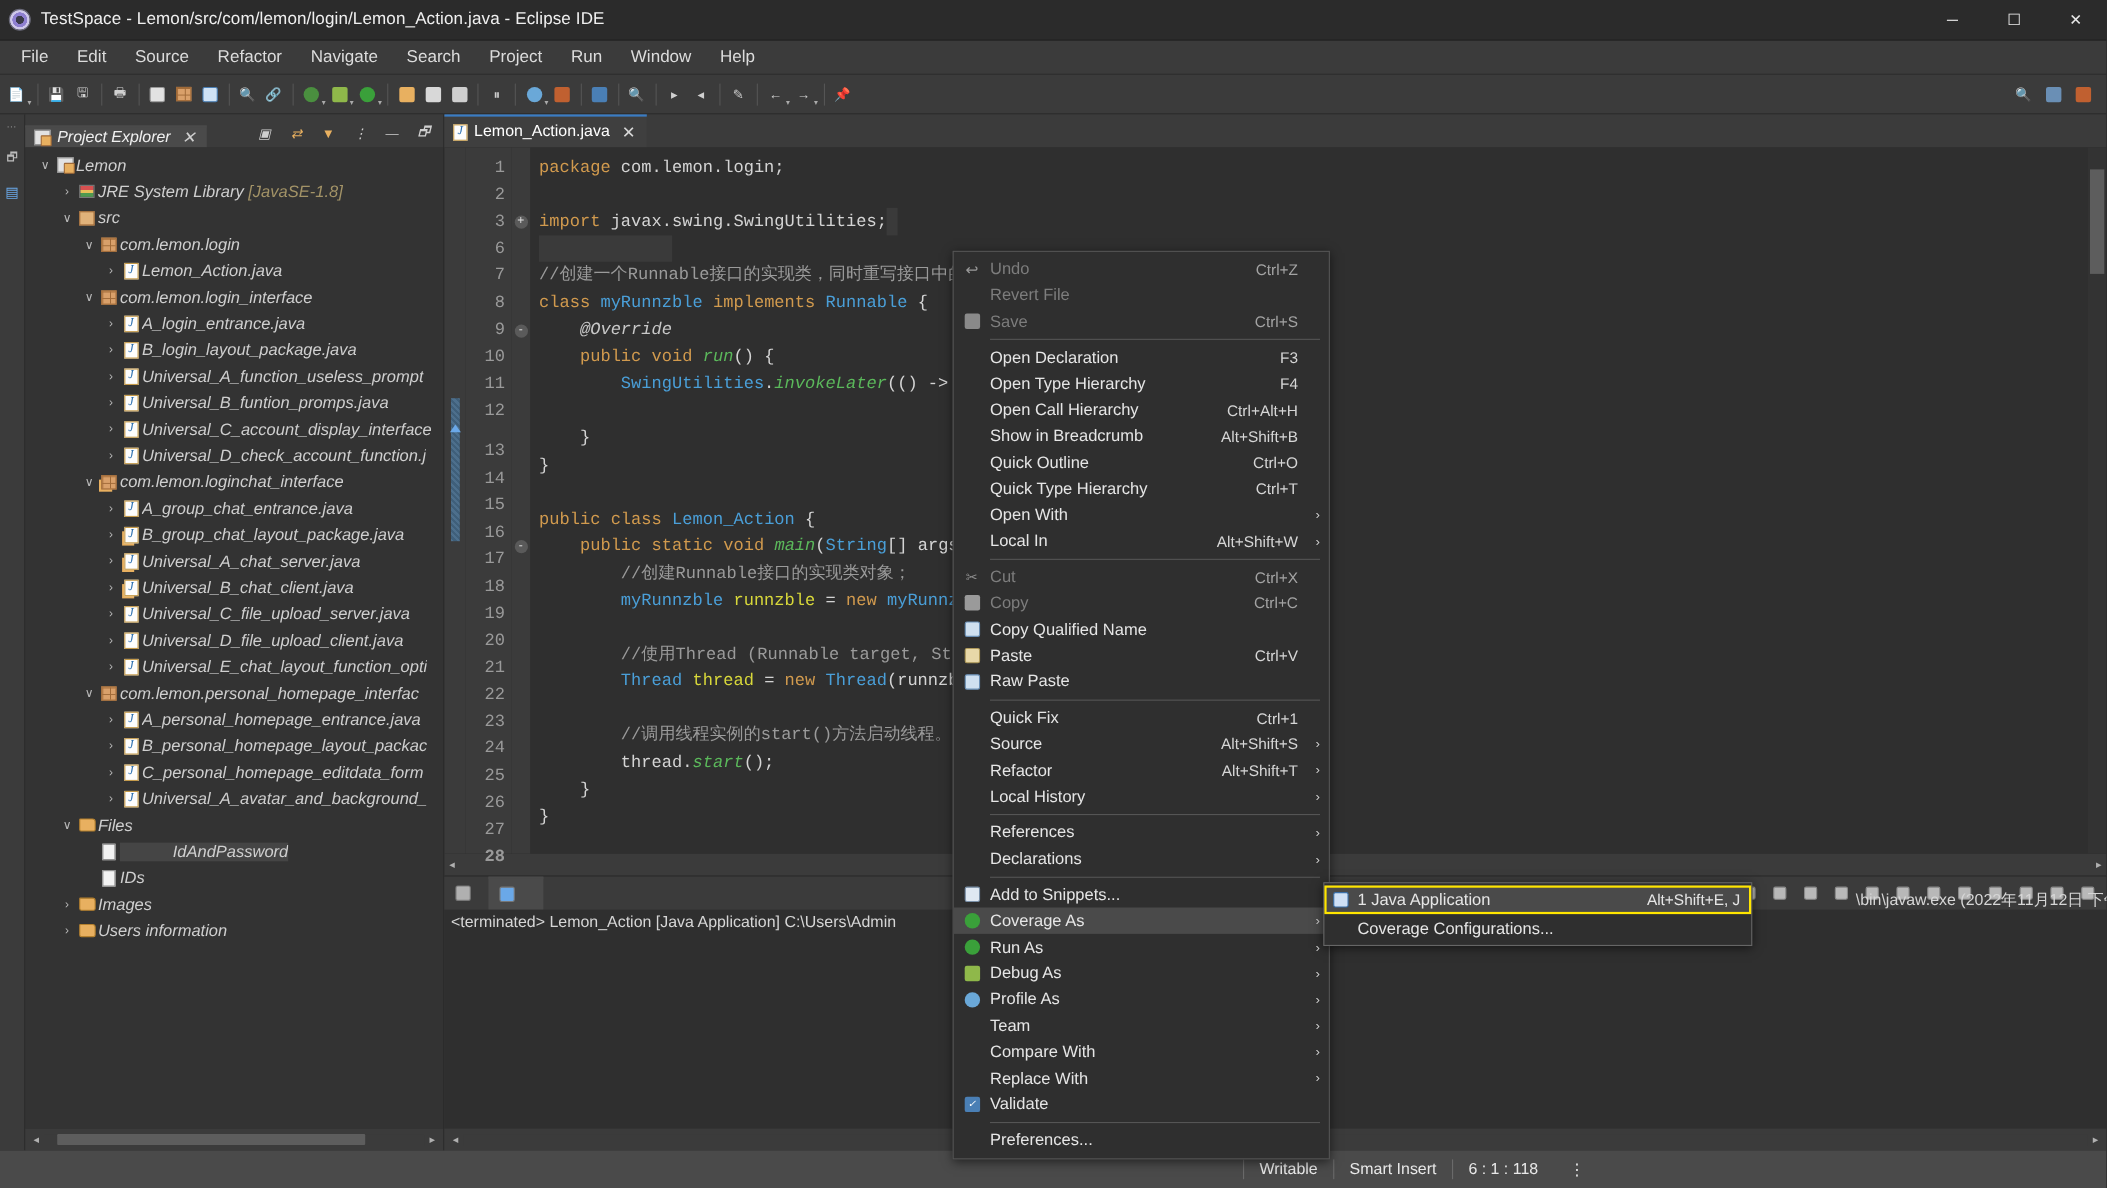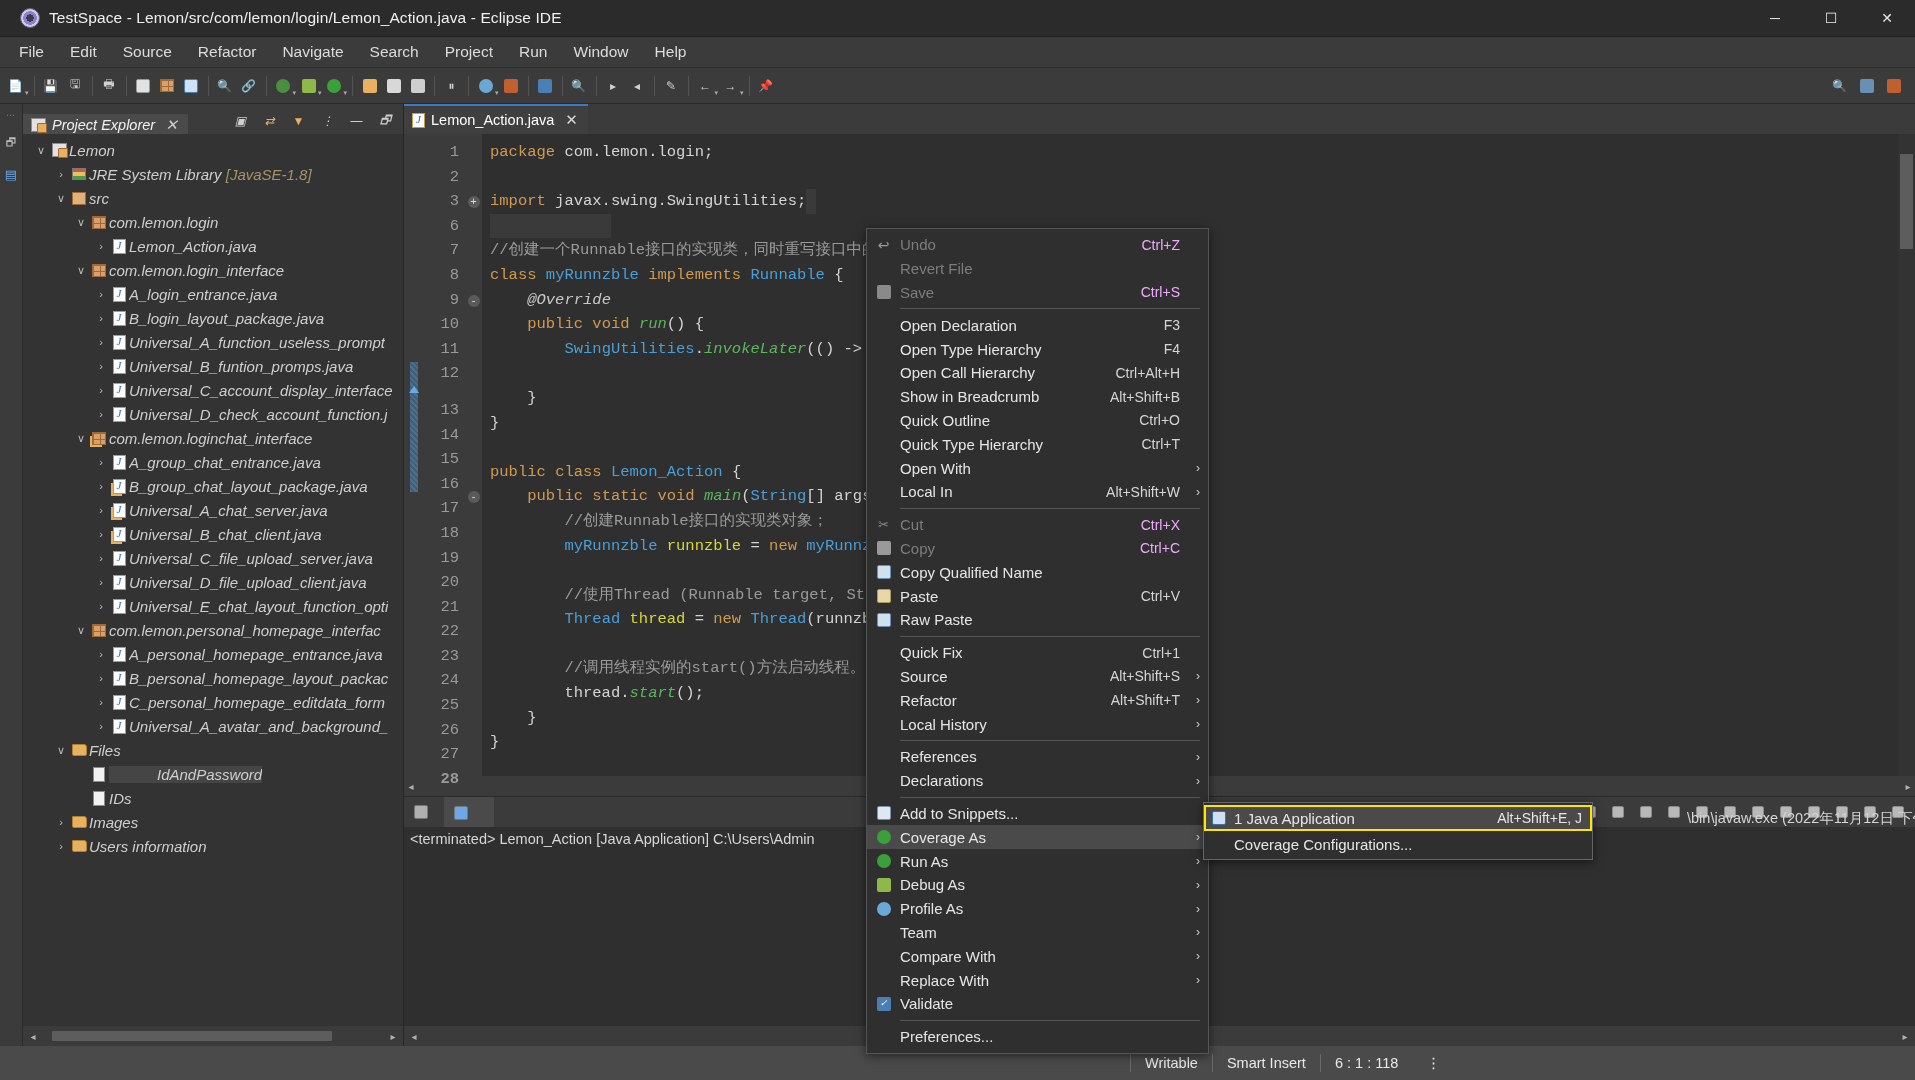--- a/index.html
+++ b/index.html
@@ -9,21 +9,20 @@
     font-family: "Liberation Sans", sans-serif;
     overflow: hidden;
     color: #cccccc;
   }
   #app { position: relative; width: 1915px; height: 1080px; }
 
   
   .titlebar {
     height: 37px; background: #2b2b2b; display: flex; align-items: center;
     border-bottom: 1px solid #1e1e1e;
-    padding-left: 12px;
   }
   .tb-icon {
     width: 20px; height: 20px; margin-left: 8px; margin-right: 9px;
     border-radius: 50%;
     background: radial-gradient(circle at 50% 50%, #3b3b4a 0 28%, #8e7fd0 30% 52%, #cfc8ea 54% 70%, #4a4a58 72% 100%);
     border: 1px solid #6b6b7a;
   }
   .tb-title { font-size: 15.5px; color: #f0f0f0; letter-spacing: .1px; }
   .tb-controls { margin-left: auto; display: flex; height: 100%; }
   .tb-btn {
@@ -142,21 +141,21 @@
     position: absolute; left: 866px; top: 228px; width: 343px;
     background: #2f2f2f; border: 1px solid #555; padding: 4px 0 4px 0;
     box-shadow: 0 2px 9px rgba(0,0,0,.55); z-index: 50; font-size: 15px;
   }
   .ctxitem { height: 23.8px; display: flex; align-items: center; padding: 0 8px 0 0; color: #e6e6e6; position: relative;}
   .ctxitem .cico { width: 33px; flex: none; display: flex; align-items: center; justify-content: center; font-size: 12px; }
   .ctxitem .clabel { flex: 1; }
   .ctxitem .cshort { color: #d6d6d6; font-size: 14px; padding-right: 2px; }
   .ctxitem .carrow { width: 18px; text-align: right; color: #cfcfcf; font-size: 12px; }
   .ctxitem.disabled { color: #7d7d7d; }
-  .ctxitem.disabled .cshort { color: #f0abfc; }
+  .ctxitem.disabled .cshort { color: #a3a3a3; }
   .ctxitem.hl { background: #4a4a4a; }
   .ctxsep { height: 1px; background: #555; margin: 4px 8px 4px 33px; }
 
   .submenu {
     position: absolute; left: 1203px; top: 802px; width: 390px;
     background: #2f2f2f; border: 1px solid #666; padding: 2px 0;
     box-shadow: 0 2px 9px rgba(0,0,0,.55); z-index: 60; font-size: 15px;
   }
   .subitem { height: 26px; display: flex; align-items: center; color: #e6e6e6; }
   .subitem.focus { outline: 2px solid #ffe500; outline-offset: -2px; background: #4a4a4a; }

